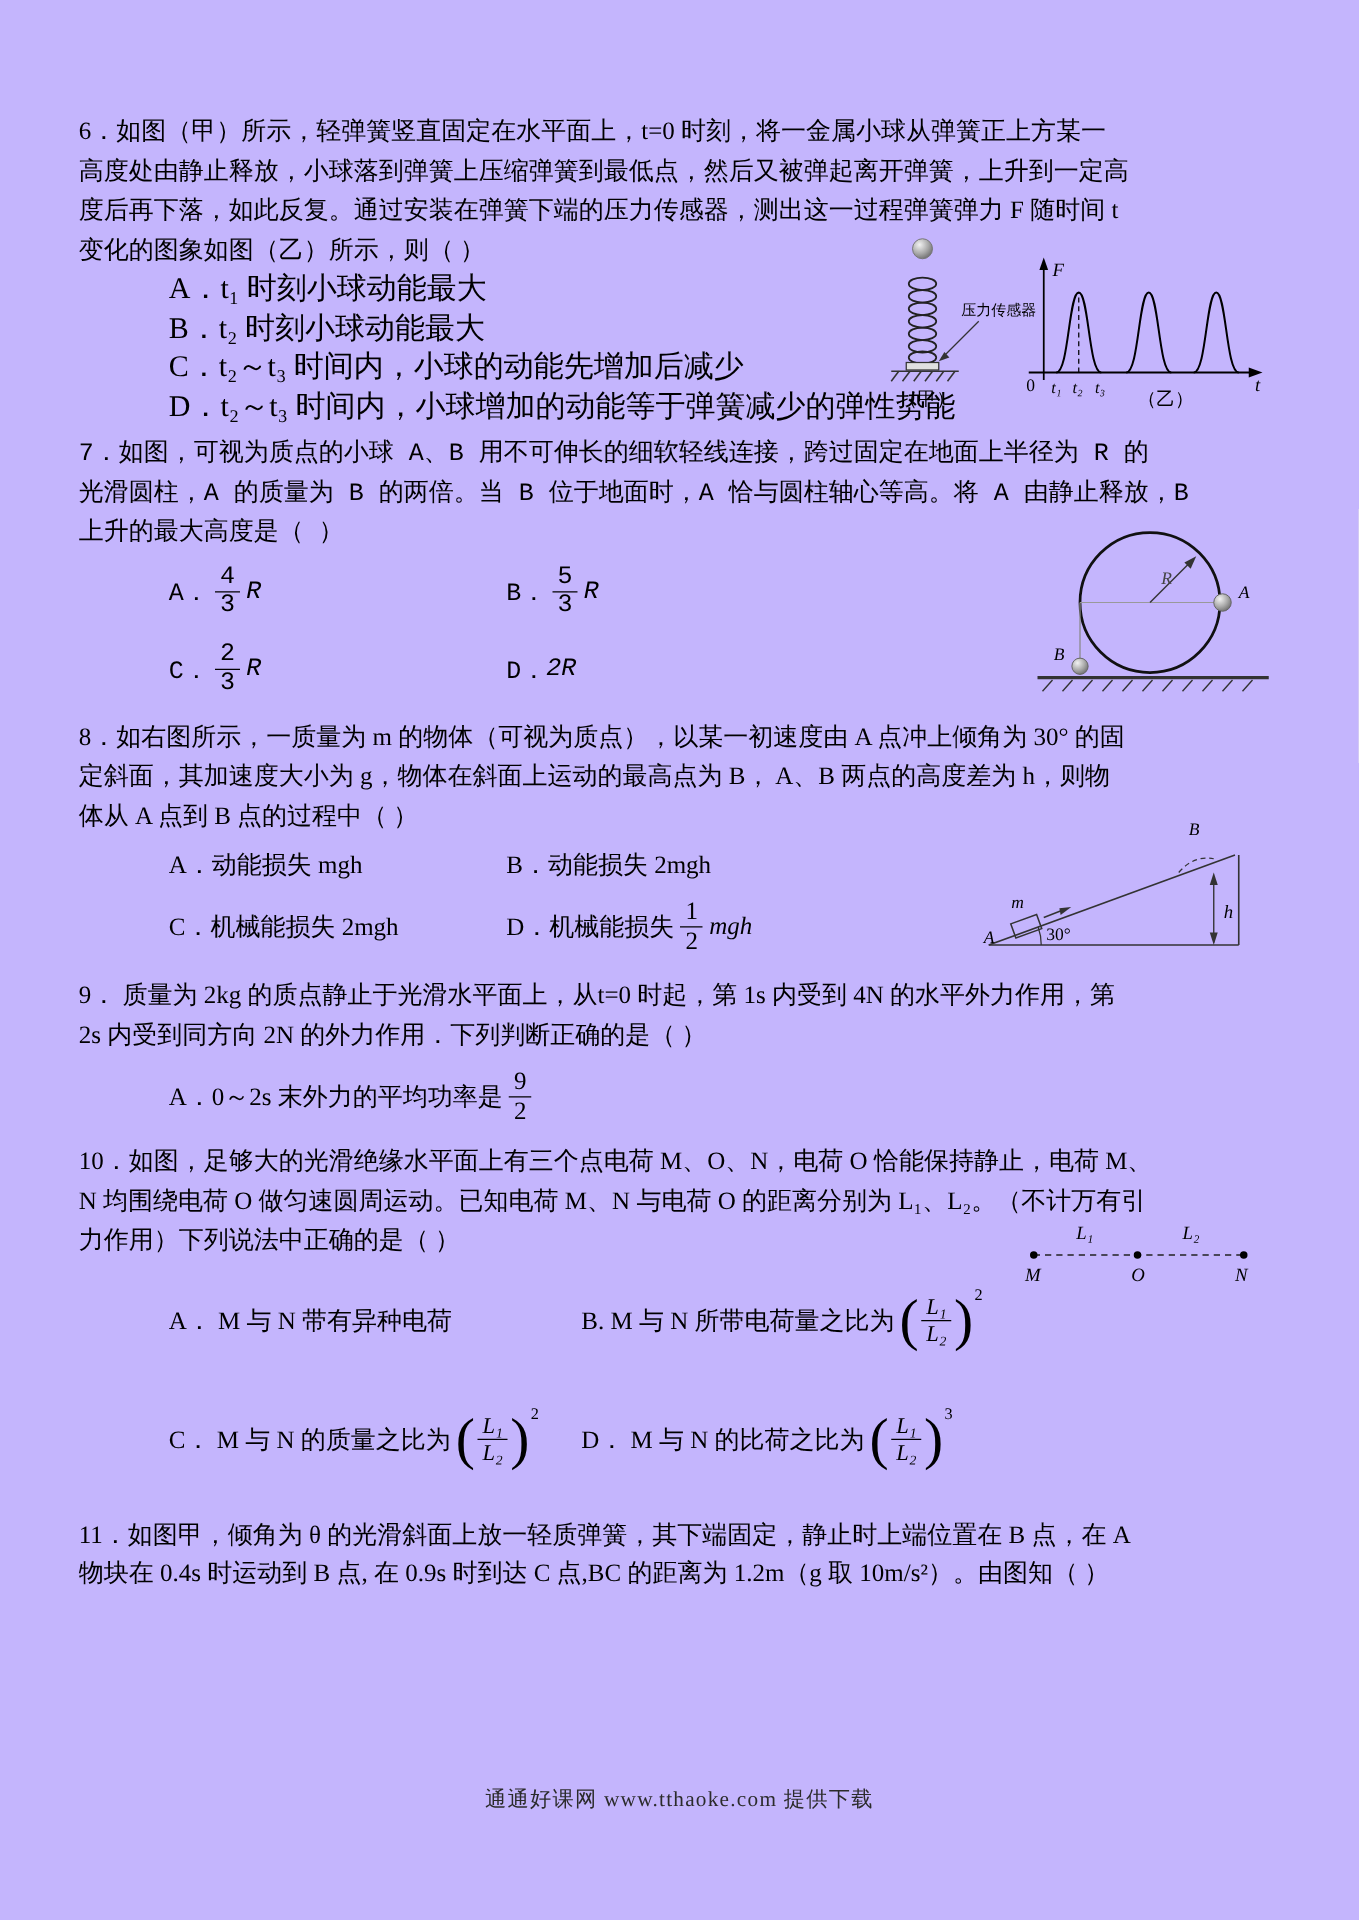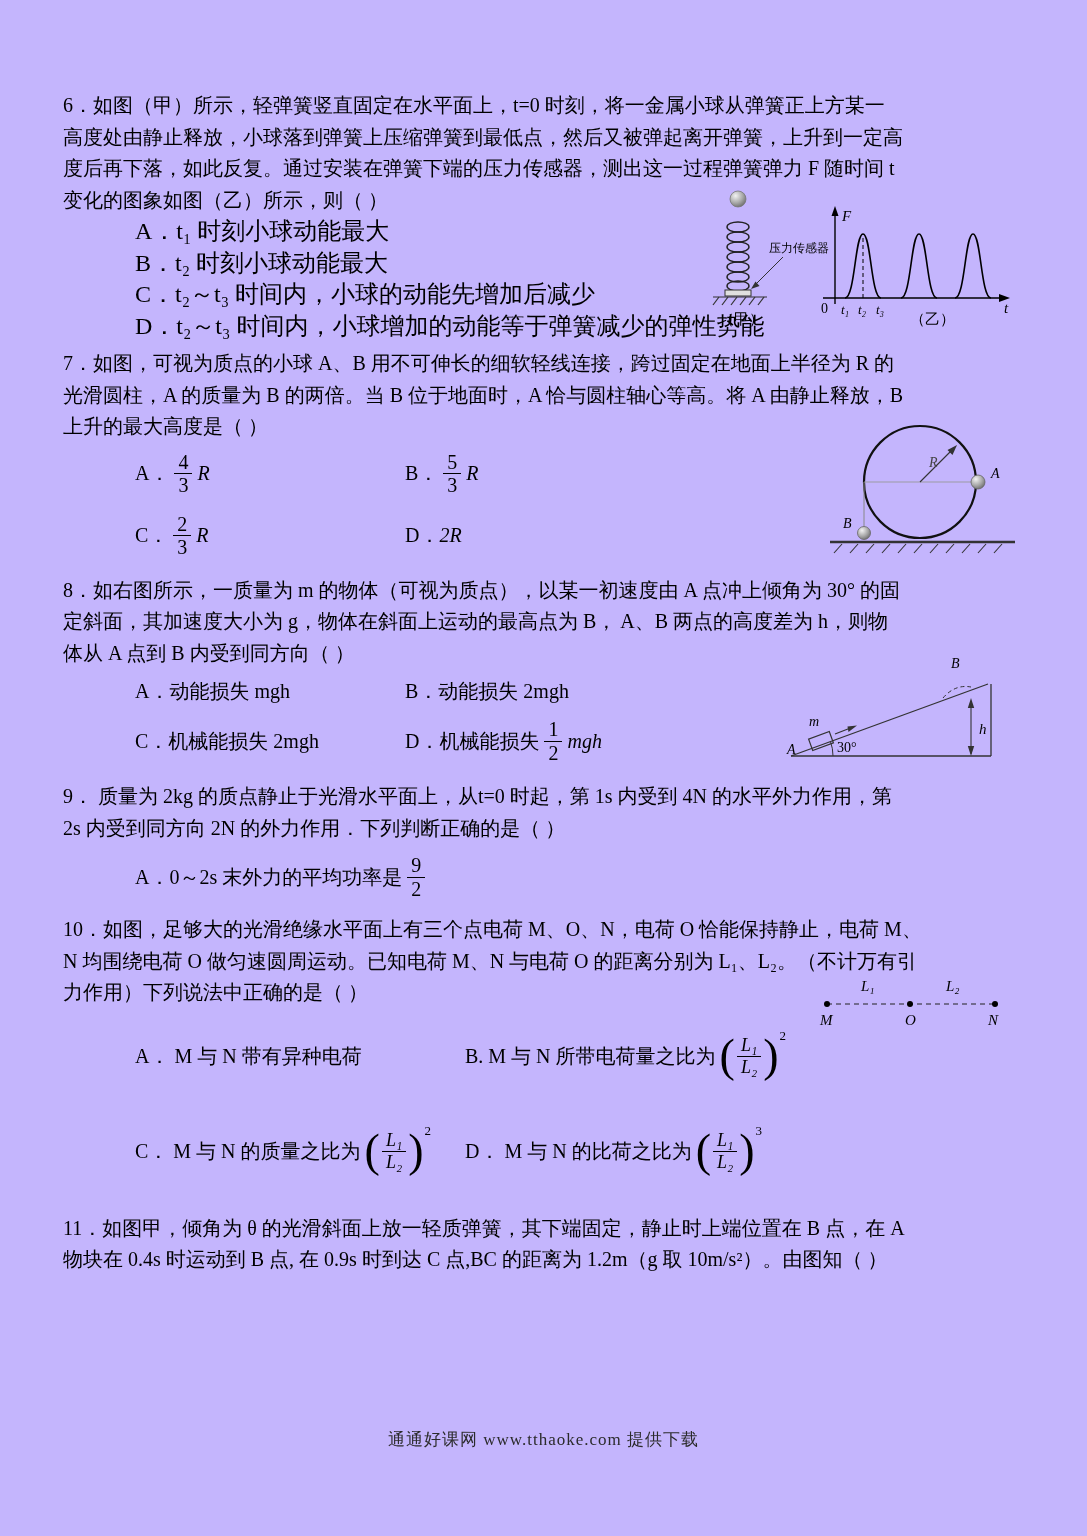--- a/index.html
+++ b/index.html
@@ -7,21 +7,21 @@
     position:relative; width:1087px; height:1536px; margin:0 auto;
     background:#c4b5fd; overflow:hidden;
     font-family:"Liberation Serif","DejaVu Serif",serif;
     color:#000;
   }
   .content { position:absolute; left:63px; top:90px; width:960px; }
   .line { font-size:20px; line-height:31.5px; white-space:nowrap; }
   .opts { }
   .opt  { font-size:24px; line-height:31.5px; padding-left:72px; white-space:nowrap; }
   section.q6 { margin-bottom:6px; }
-  section.q7 { margin-bottom:8px; }
+  section.q7 { margin-bottom:8px;font-family:Liberation Mono, monospace; }
   section.q8 { margin-bottom:6px; }
   section.q9 { margin-bottom:4px;margin-top:12px; }
   section.q10 { margin-bottom:14px; }
   .optrow { display:flex; margin-left:72px; align-items:center; }
   .optrow.r62 { min-height:62px; }
   .optrow.r44 { min-height:44px; }
   .optrow.r56 { min-height:56px; }
   .optrow.r95 { min-height:95px; }
   .cell { font-size:20px; white-space:nowrap; display:flex; align-items:center; }
   .w270 { width:270px; }
@@ -96,21 +96,21 @@
         <div class="cell">
           <span>D．</span>
           <span class="it">2R</span>
         </div>
       </div>
     </section>
 
     <section class="q8">
       <div class="line">8．如右图所示，一质量为 m 的物体（可视为质点），以某一初速度由 A 点冲上倾角为 30° 的固</div>
       <div class="line">定斜面，其加速度大小为 g，物体在斜面上运动的最高点为 B， A、B 两点的高度差为 h，则物</div>
-      <div class="line">体从 A 点到 B 内受到同方向（        ）</div>
+      <div class="line">体从 A 点到 B 点的过程中（        ）</div>
       <div class="optrow r44">
         <div class="cell w270">A．动能损失 mgh</div>
         <div class="cell">B．动能损失 2mgh</div>
       </div>
       <div class="optrow r56">
         <div class="cell w270">C．机械能损失 2mgh</div>
         <div class="cell">
           <span>D．机械能损失</span>
           <span class="frac">
               <span class="num">1</span>

